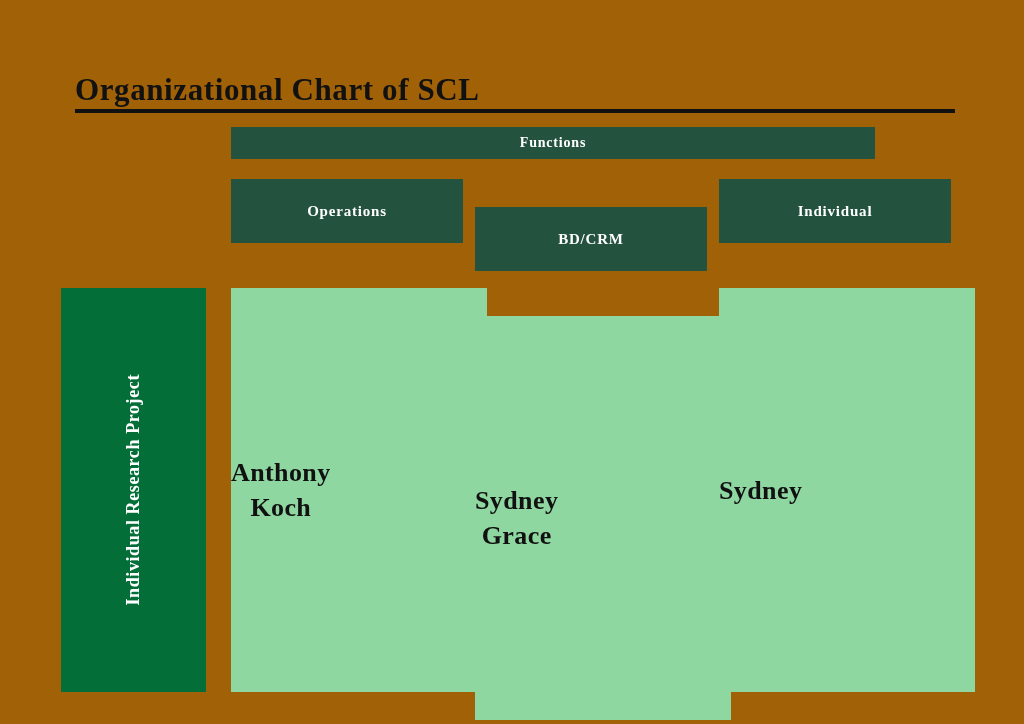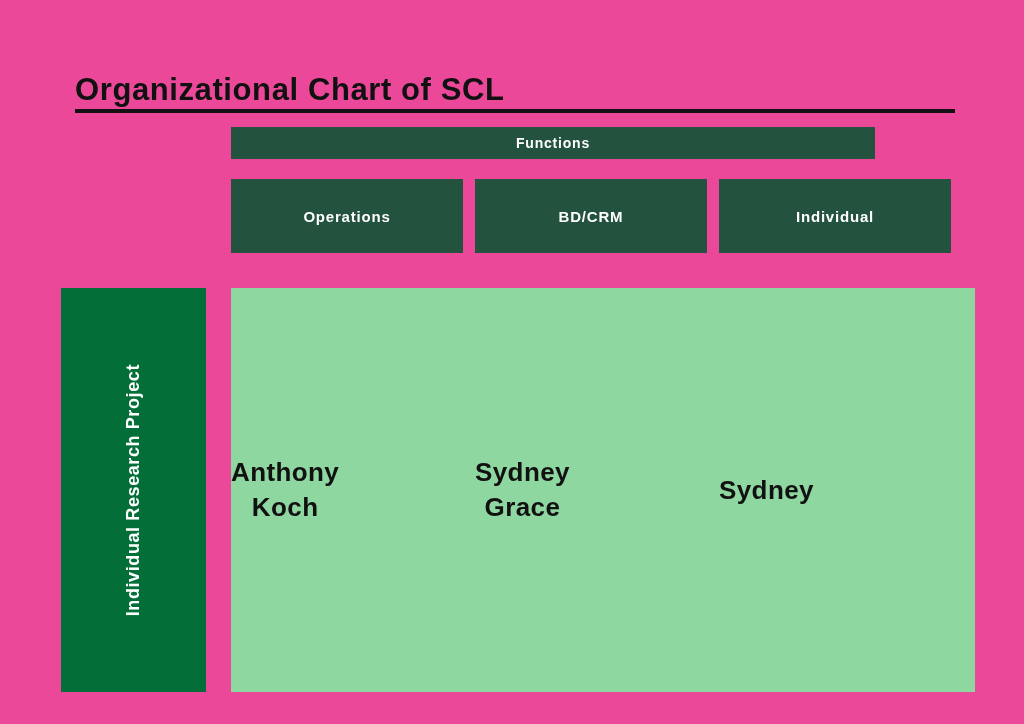--- a/index.html
+++ b/index.html
@@ -9,46 +9,46 @@
     --title-black:#111111;
     --text-on-dark:#ffffff;
   }
   *{margin:0;padding:0;box-sizing:border-box;}
   html,body{background:#ffffff;}
   body{
     font-family:"Liberation Sans","DejaVu Sans",sans-serif;
     width:1024px;height:724px;overflow:hidden;
   }
   .canvas{
-    position:relative;width:1024px;height:724px;background:#ec4899;
+    position:relative;width:1024px;height:724px;background:#a16207;font-family:Liberation Serif, serif;
   }
   .title{
     position:absolute;left:75px;top:72px;
     font-size:31px;line-height:36px;font-weight:700;
     letter-spacing:0.6px;color:var(--title-black);
     white-space:nowrap;
   }
   .title-underline{
     position:absolute;left:75px;top:109px;width:880px;height:4px;
     background:var(--title-black);
   }
   .functions-bar{
     position:absolute;left:231px;top:127px;width:644px;height:32px;
     background:var(--header-dark-green);
     display:flex;align-items:center;justify-content:center;
     color:var(--text-on-dark);font-size:14px;font-weight:700;letter-spacing:0.8px;
   }
   .col-header{
-    position:absolute;top:179px;width:232px;height:74px;
+    position:absolute;top:179px;width:232px;height:64px;
     background:var(--header-dark-green);
     display:flex;align-items:center;justify-content:center;
     color:var(--text-on-dark);font-size:15px;font-weight:700;letter-spacing:0.8px;
   }
   .col-0{left:231px;}
-  .col-1{left:475px;}
+  .col-1{left:475px;margin-top:28px;}
   .col-2{left:719px;}
   .row-label{
     position:absolute;left:61px;top:288px;width:145px;height:404px;
     background:var(--row-label-green);
     display:flex;align-items:center;justify-content:center;
   }
   .row-label .vtext{
     writing-mode:vertical-rl;transform:rotate(180deg);
     color:var(--text-on-dark);font-size:18px;font-weight:700;letter-spacing:0.6px;
     white-space:nowrap;

